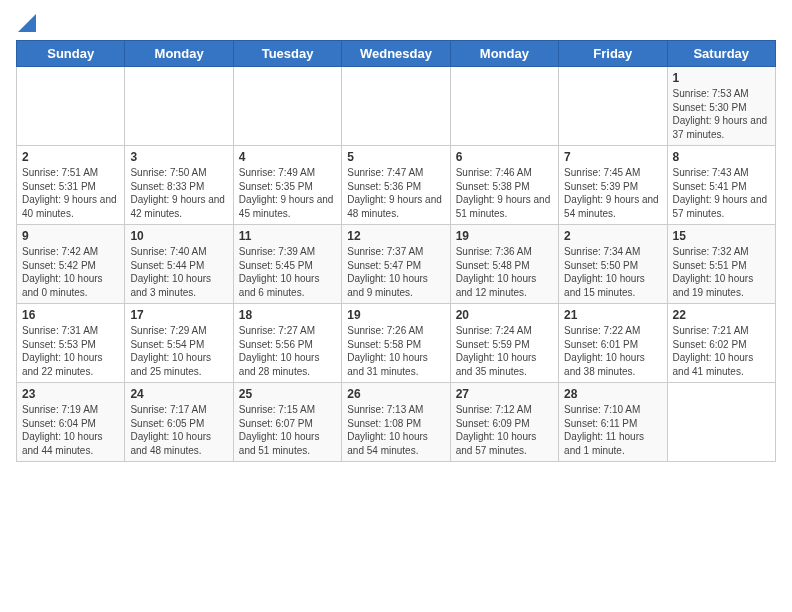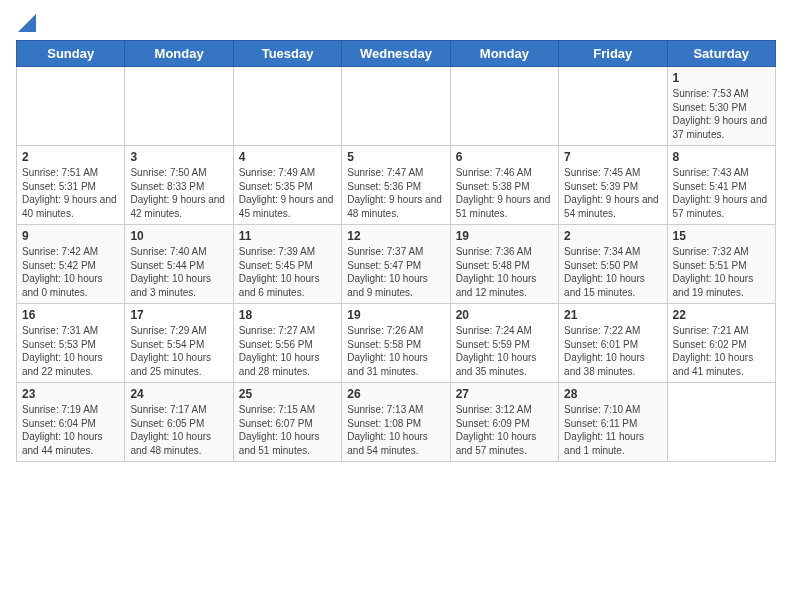--- a/index.html
+++ b/index.html
@@ -294,21 +294,21 @@
 Daylight: 10 hours and 51 minutes.</div>
         </td>
         <td>
           <span class="day-number">26</span>
           <div class="day-info">Sunrise: 7:13 AM
 Sunset: 1:08 PM
 Daylight: 10 hours and 54 minutes.</div>
         </td>
         <td>
           <span class="day-number">27</span>
-          <div class="day-info">Sunrise: 3:12 AM
+          <div class="day-info">Sunrise: 7:12 AM
 Sunset: 6:09 PM
 Daylight: 10 hours and 57 minutes.</div>
         </td>
         <td>
           <span class="day-number">28</span>
           <div class="day-info">Sunrise: 7:10 AM
 Sunset: 6:11 PM
 Daylight: 11 hours and 1 minute.</div>
         </td>
         <td class="empty-cell"></td>

